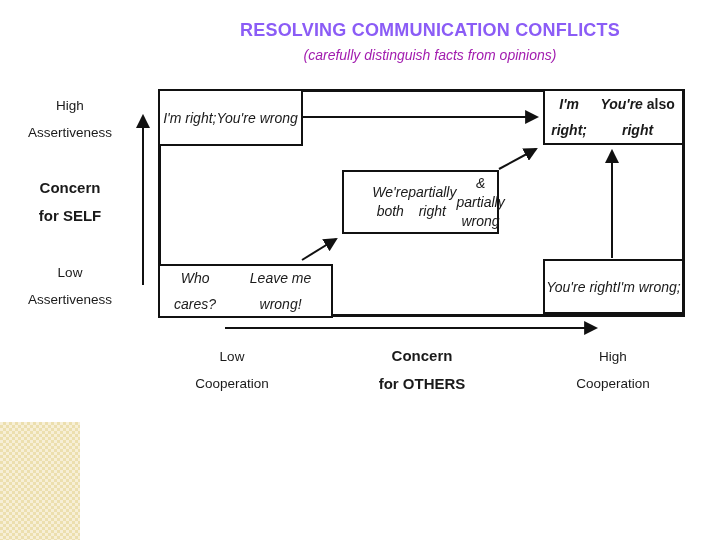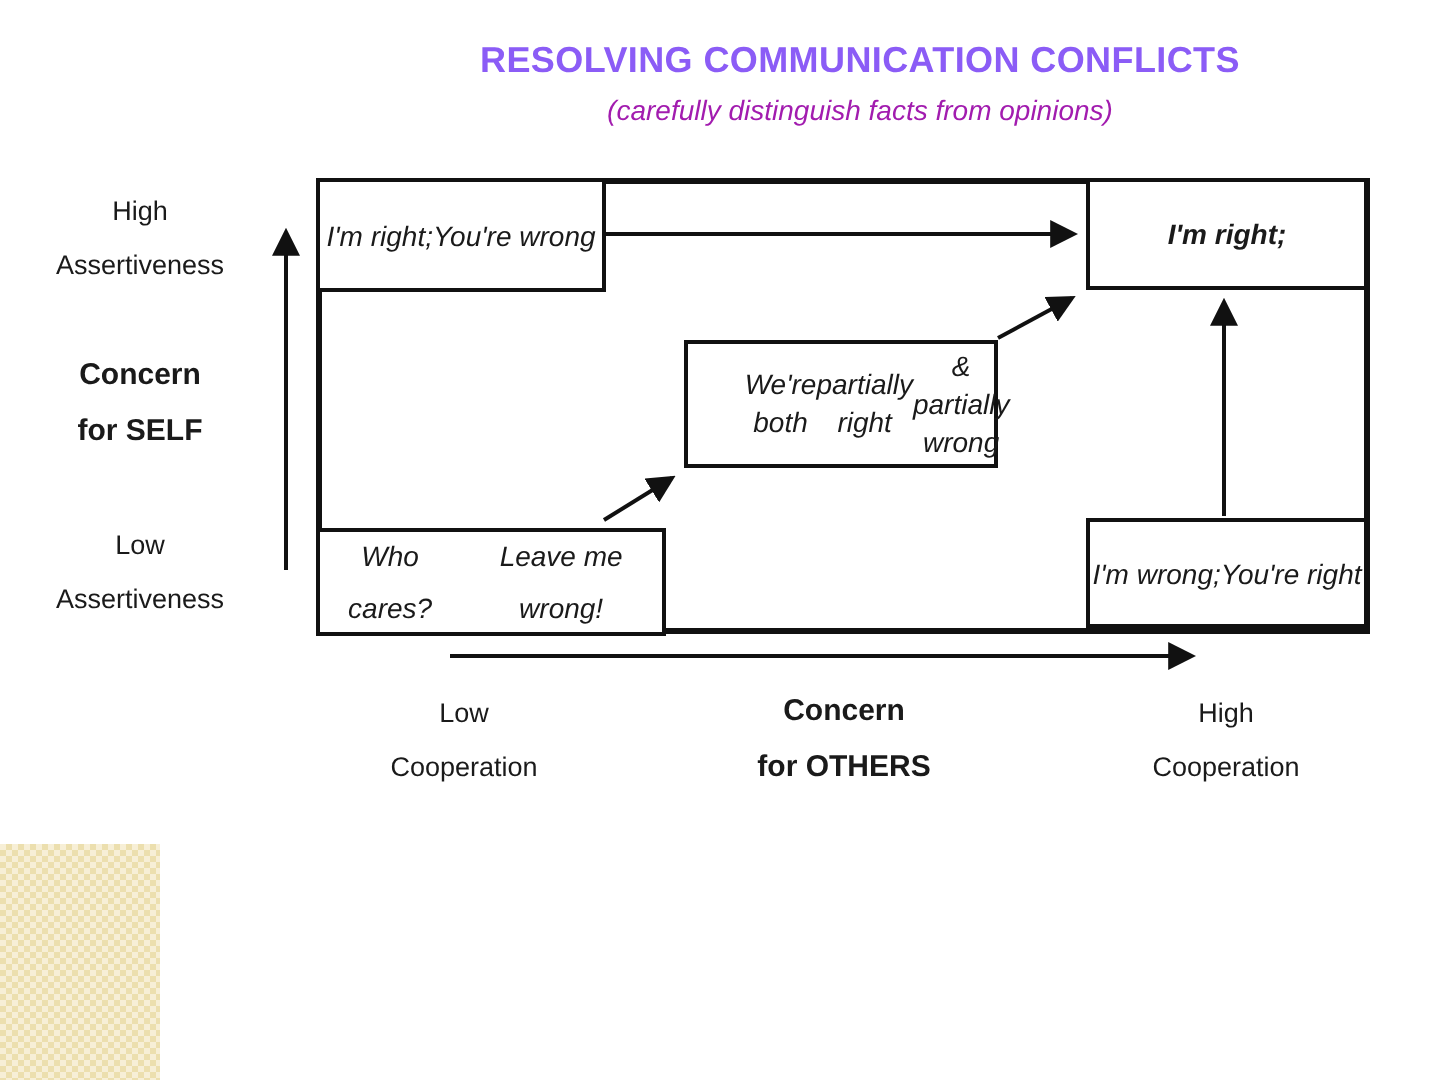--- a/index.html
+++ b/index.html
@@ -111,36 +111,39 @@
   <line x1="612" y1="258" x2="612" y2="151" stroke="#111111" stroke-width="2" marker-end="url(#arrow)"></line>
 </svg>
 
 <div class="abs cell cell-top-left">
   <span>I'm right;</span>
   <span>You're wrong</span>
 </div>
 
 <div class="abs cell cell-top-right">
   <span>I'm right;</span>
+  <span>
+    <span>You're </span><span class="upright">also </span><span>right</span>
+  </span>
 </div>
 
 <div class="abs cell cell-center">
   <span>We're both</span>
   <span>partially right</span>
   <span>&amp; partially wrong</span>
 </div>
 
 <div class="abs cell cell-bottom-left">
   <span>Who cares?</span>
   <span>Leave me wrong!</span>
 </div>
 
 <div class="abs cell cell-bottom-right">
+  <span>You're right</span>
   <span>I'm wrong;</span>
-  <span>You're right</span>
 </div>
 
 <div class="abs side-label y-high">
   <div>High</div>
   <div>Assertiveness</div>
 </div>
 <div class="abs side-label bold y-title">
   <div>Concern</div>
   <div>for SELF</div>
 </div>

